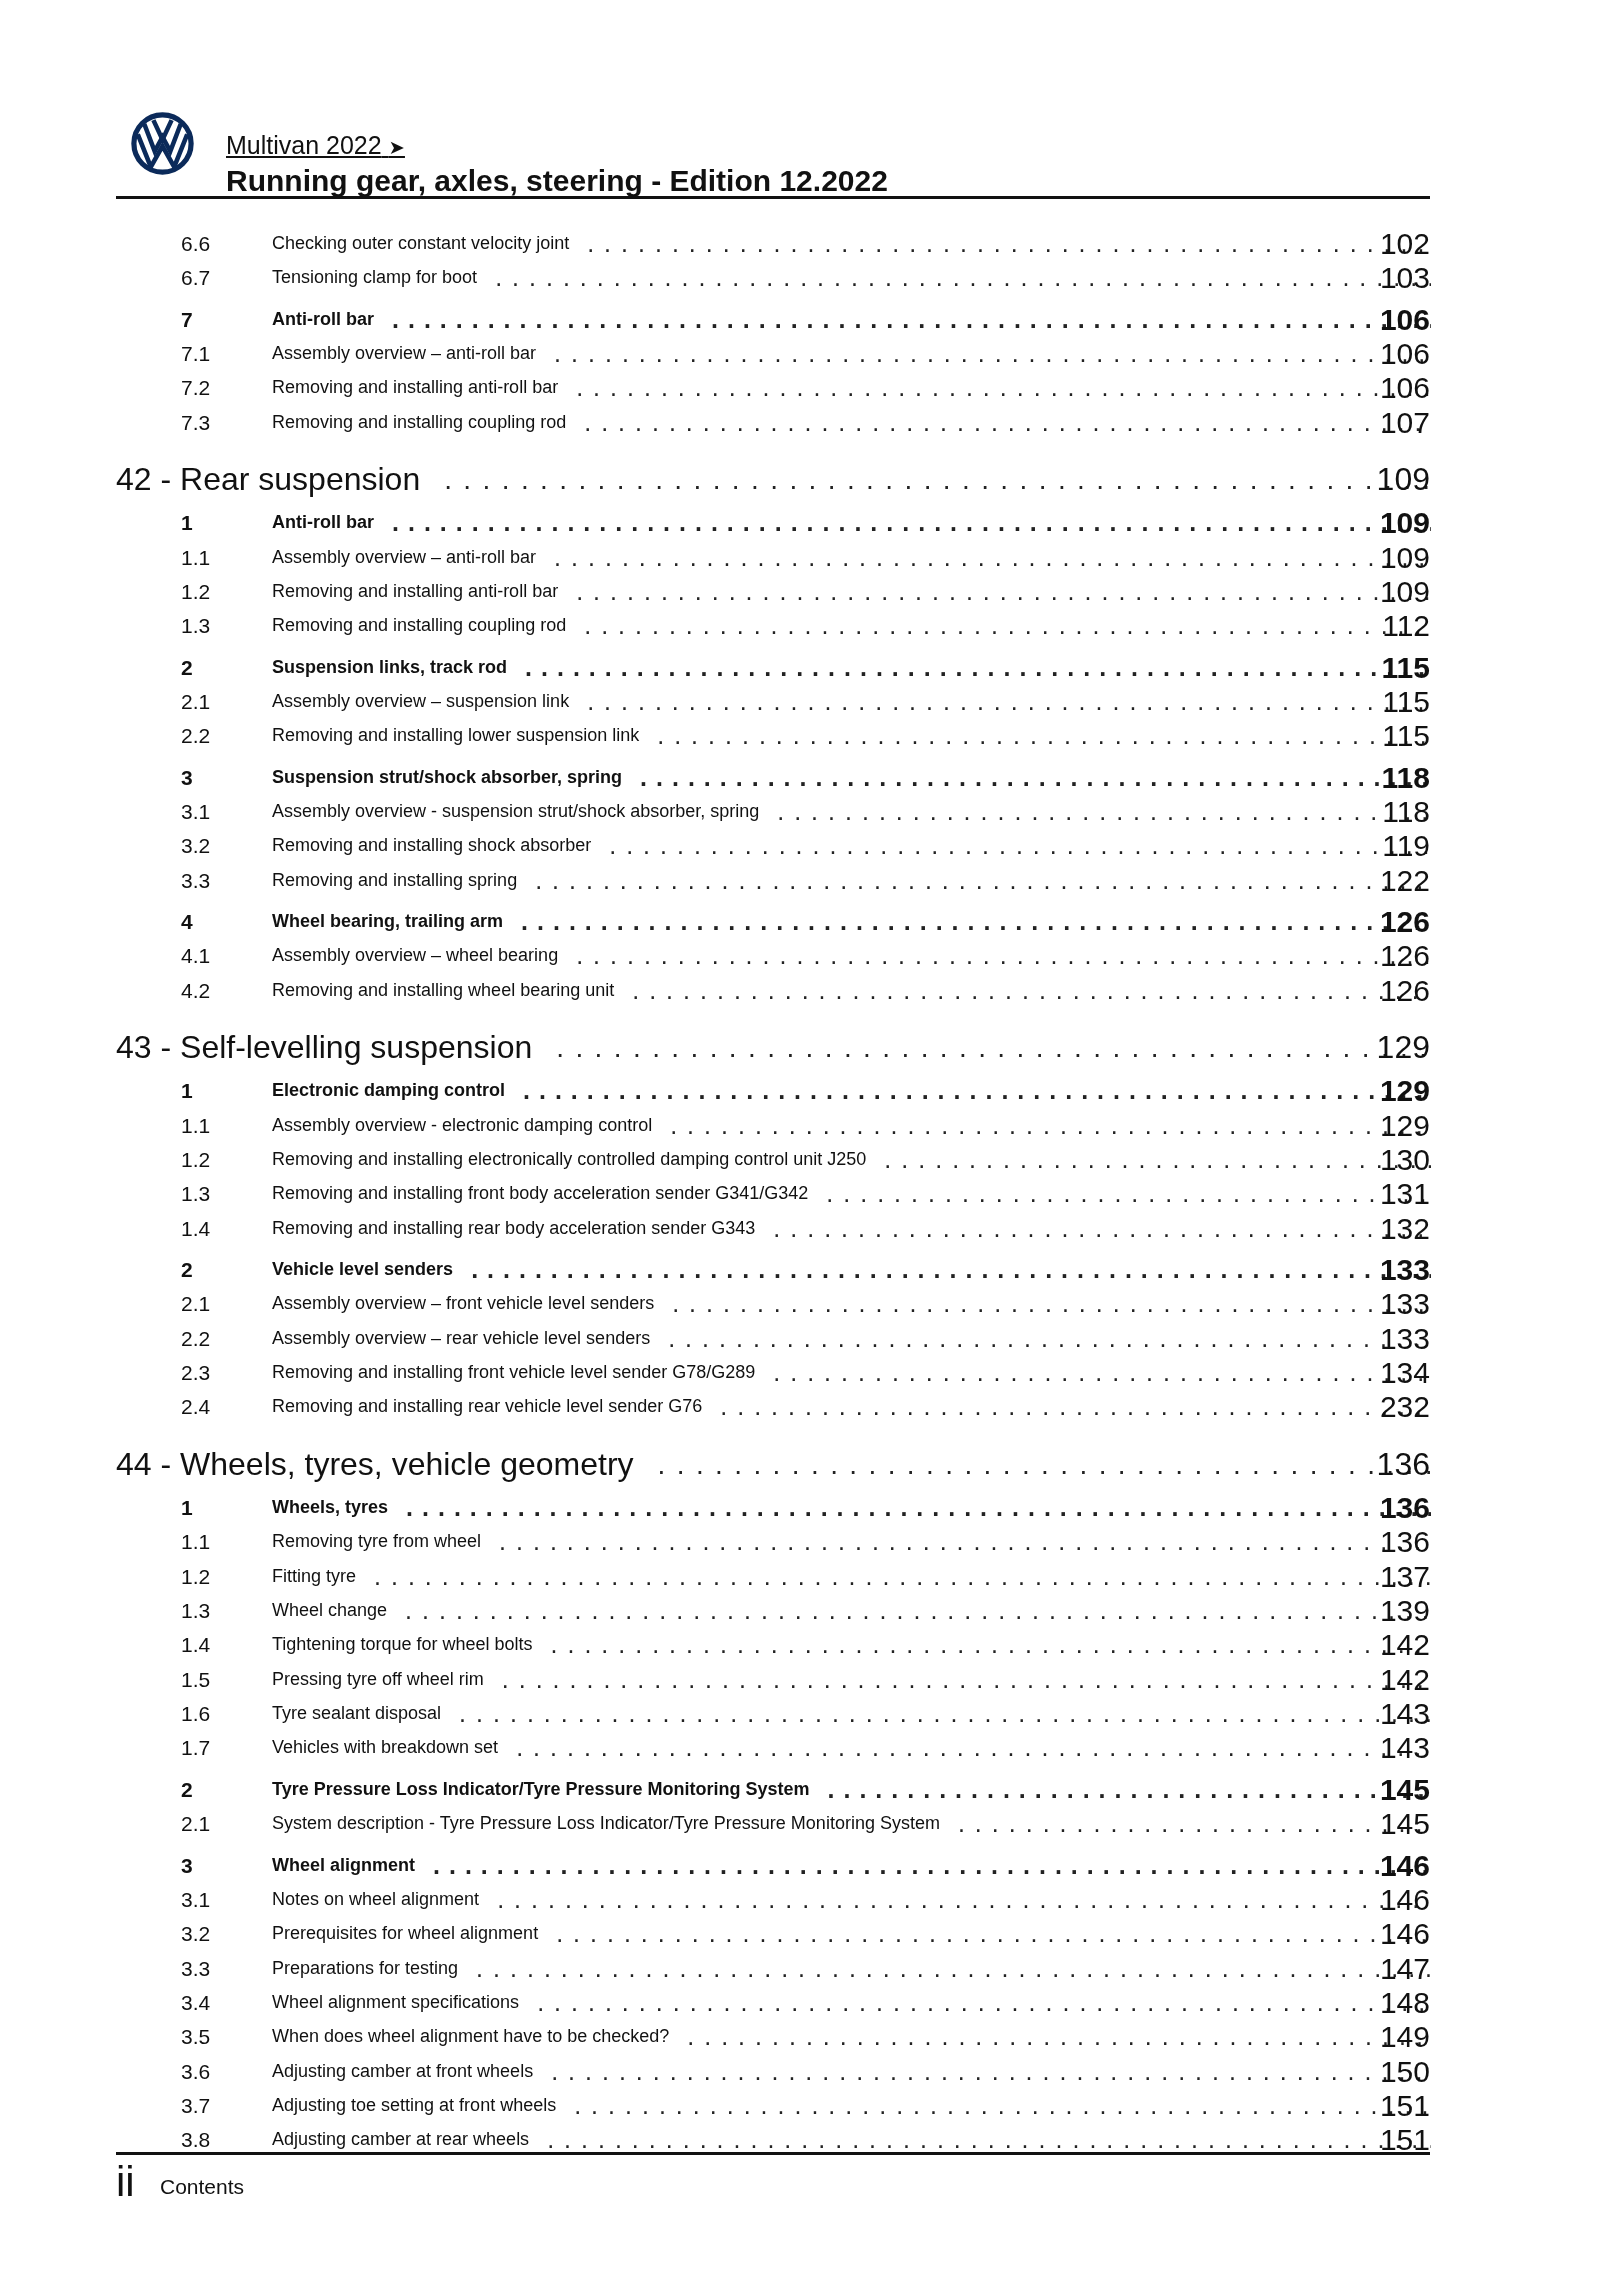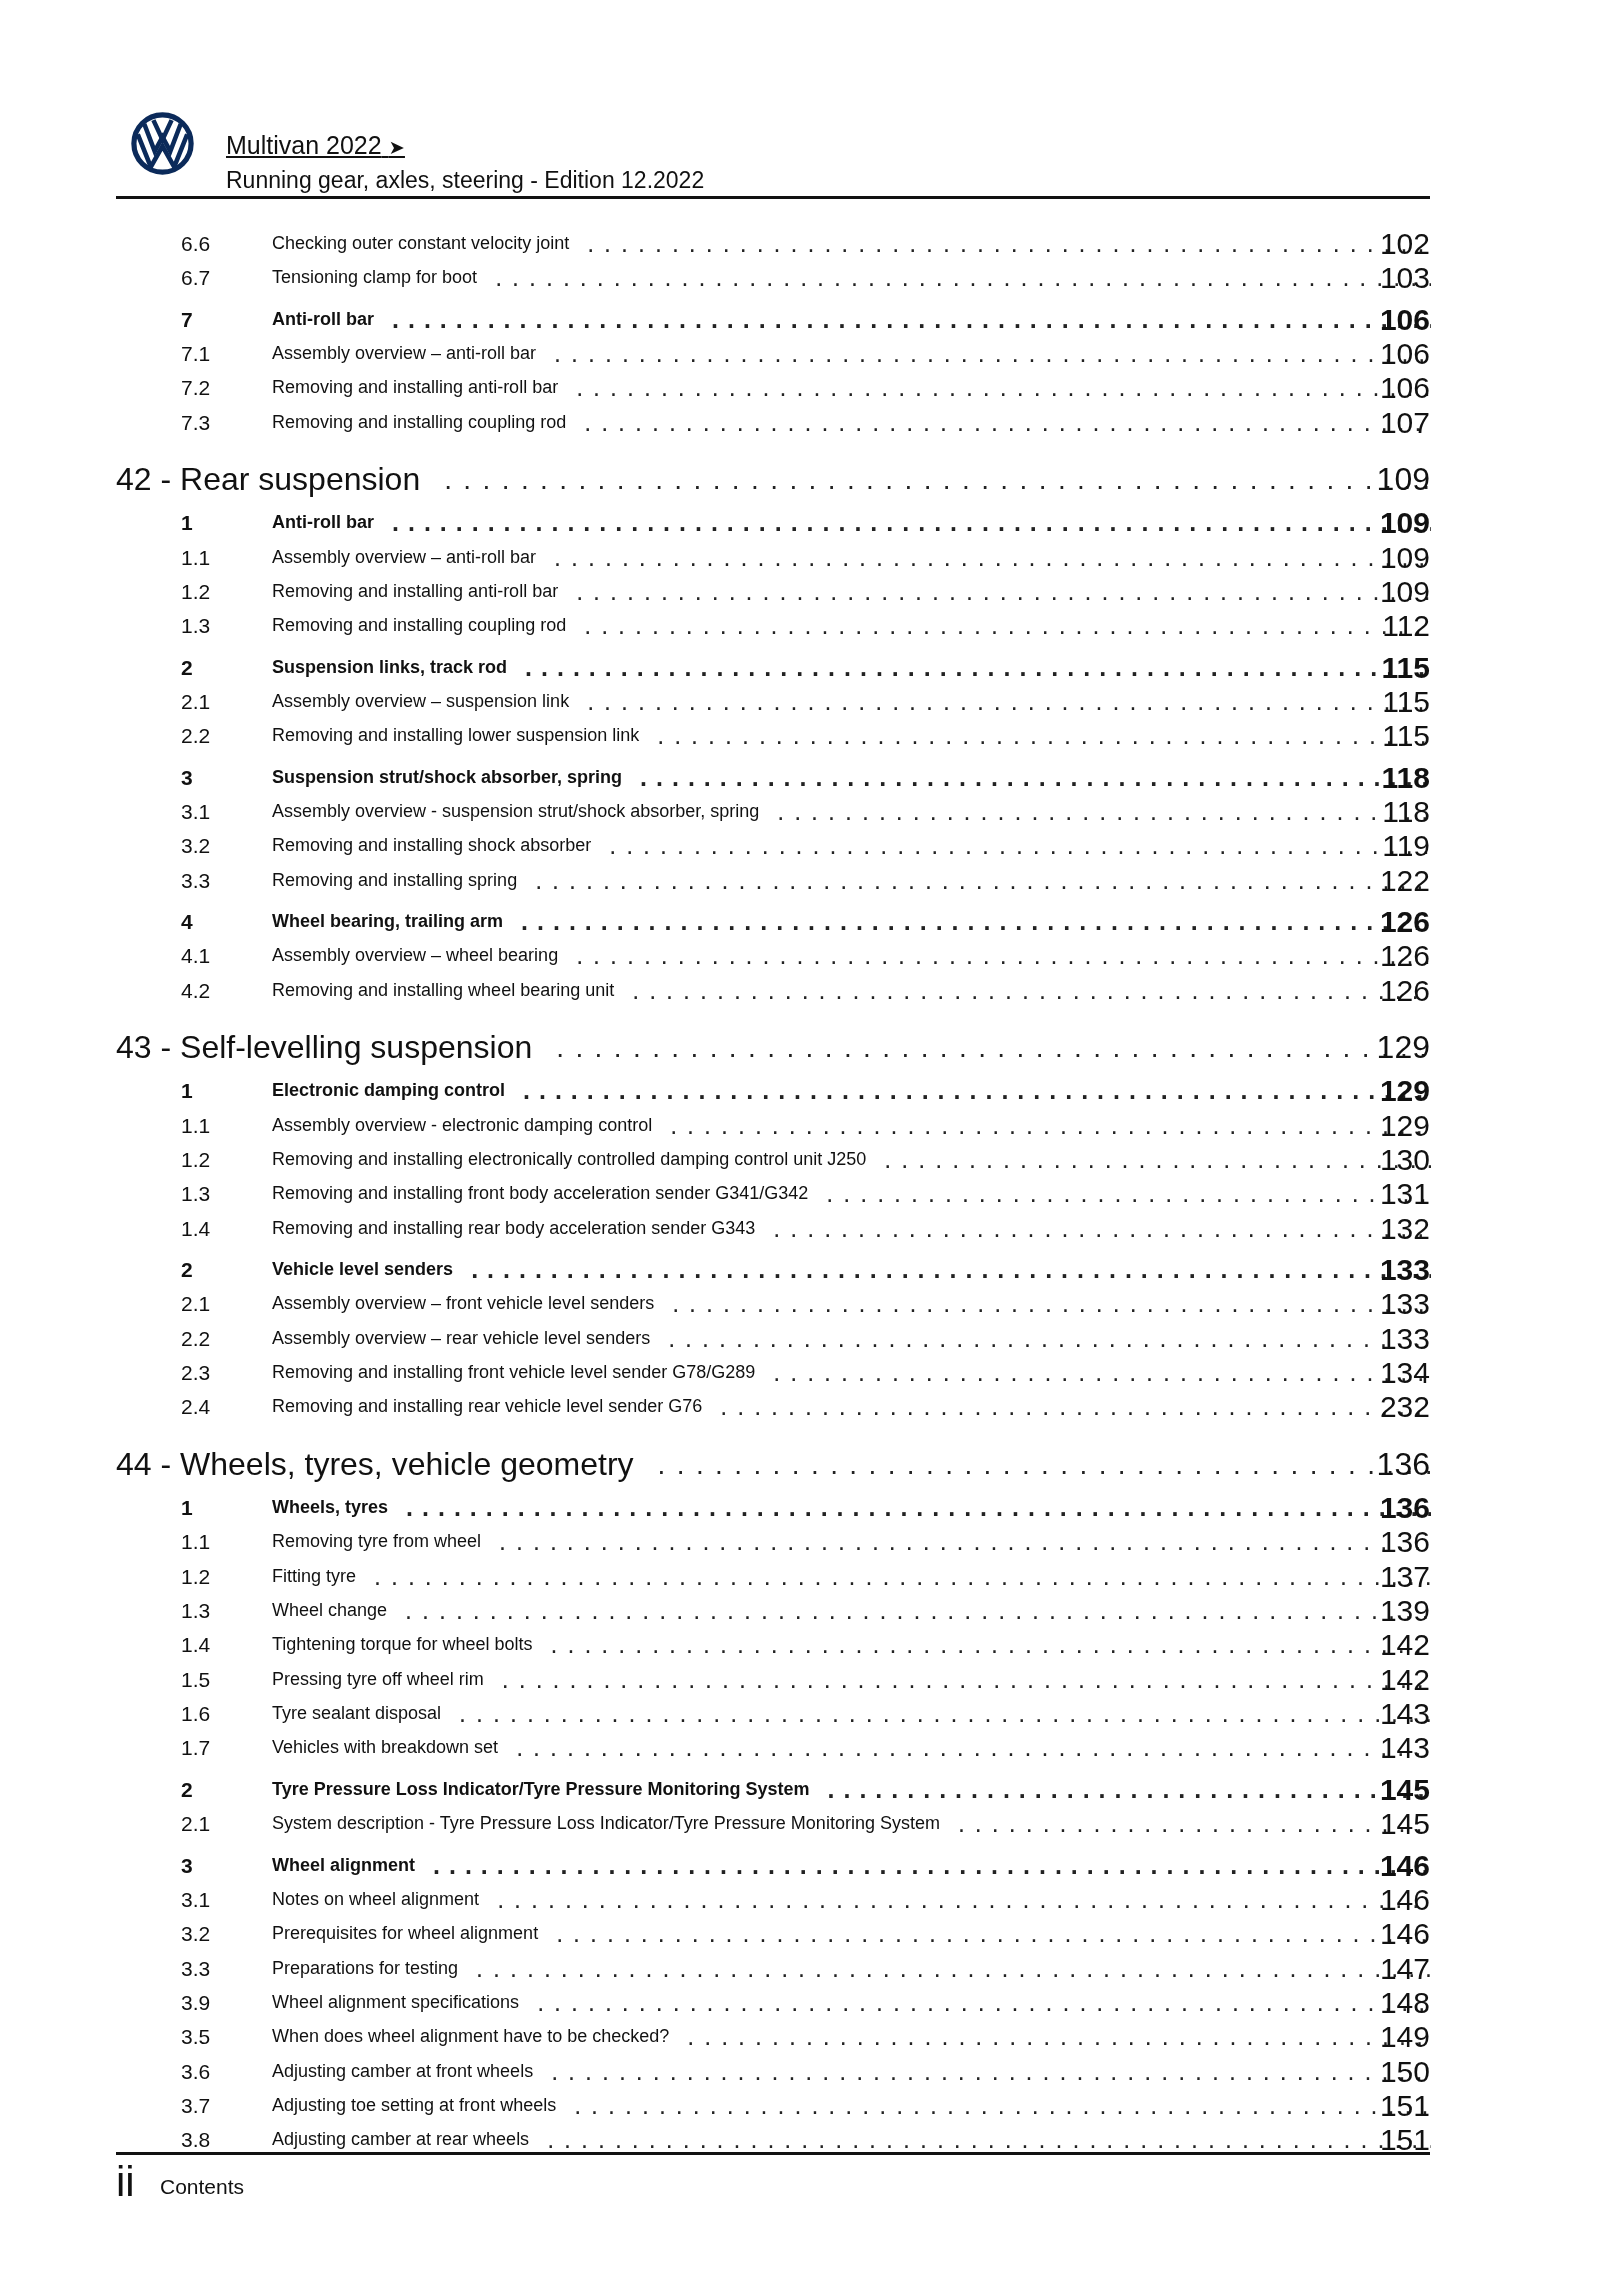--- a/index.html
+++ b/index.html
@@ -1,20 +1,20 @@
 <!DOCTYPE html>
 <html style="font-size:13px"><head>
 <meta charset="utf-8">
 <style>
   html, body { margin:0; padding:0; background:#ffffff; }
   body { width:1623px; height:2295px; position:relative; overflow:hidden;
          font-family:"Liberation Sans", sans-serif; color:#111111; }
   .logo { position:absolute; left:130px; top:111px; width:65px; height:65px; }
   .hdr-line1 { position:absolute; left:226px; top:131px; font-size:25px; line-height:29px; white-space:nowrap;text-decoration:underline; }
-  .hdr-line2 { position:absolute; left:226px; top:166px; font-size:23px; line-height:29px; white-space:nowrap; }
+  .hdr-line2 { position:absolute; left:226px; top:166px; font-size:30px; line-height:29px; white-space:nowrap;font-weight:bold; }
   .rule { position:absolute; left:116px; width:1314px; height:3.2px; background:#111111; }
   .rule.top { top:196px; }
   .rule.bottom { top:2152px; }
   .toc { position:absolute; left:0; top:0; width:1623px; height:2295px; }
   .row { position:absolute; left:0; width:1623px; height:37px; display:flex; align-items:center; }
   .row .num { position:absolute; left:181px; font-size:21px; white-space:nowrap; }
   .row .title-wrap { position:absolute; left:272px; right:192px; display:flex; align-items:center; overflow:hidden; white-space:nowrap; }
   .row .title { font-size:18px; flex:0 0 auto; padding-right:18px; }
   .row .leader { flex:1 1 auto; overflow:hidden; white-space:nowrap; font-size:25px; letter-spacing:10px; color:#222; }
   .row .page { position:absolute; right:193px; font-size:30px; text-align:right; white-space:nowrap; }
@@ -416,21 +416,21 @@
     </div>
     <div class="row item" style="top: 1950px;">
       <span class="num">3.3</span>
       <div class="title-wrap">
         <span class="title">Preparations for testing</span>
         <span class="leader">........................................................................................................................................................................................................</span>
       </div>
       <span class="page">147</span>
     </div>
     <div class="row item" style="top: 1984px;">
-      <span class="num">3.9</span>
+      <span class="num">3.4</span>
       <div class="title-wrap">
         <span class="title">Wheel alignment specifications</span>
         <span class="leader">........................................................................................................................................................................................................</span>
       </div>
       <span class="page">148</span>
     </div>
     <div class="row item" style="top: 2018px;">
       <span class="num">3.5</span>
       <div class="title-wrap">
         <span class="title">When does wheel alignment have to be checked?</span>

